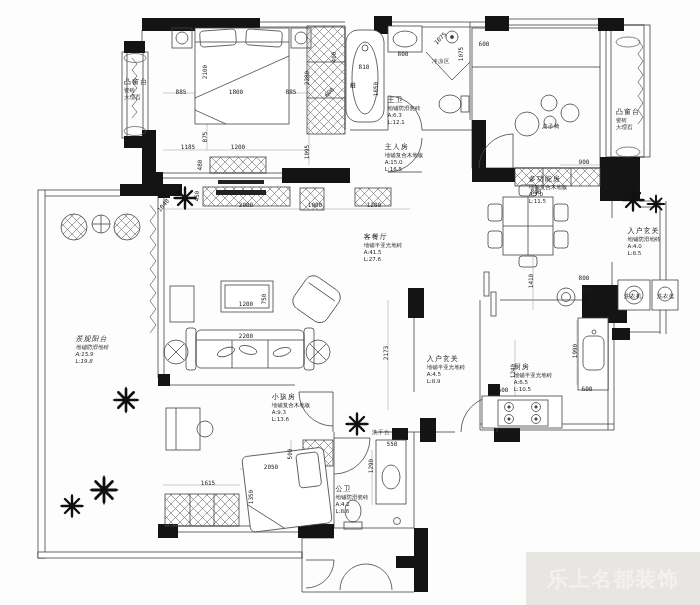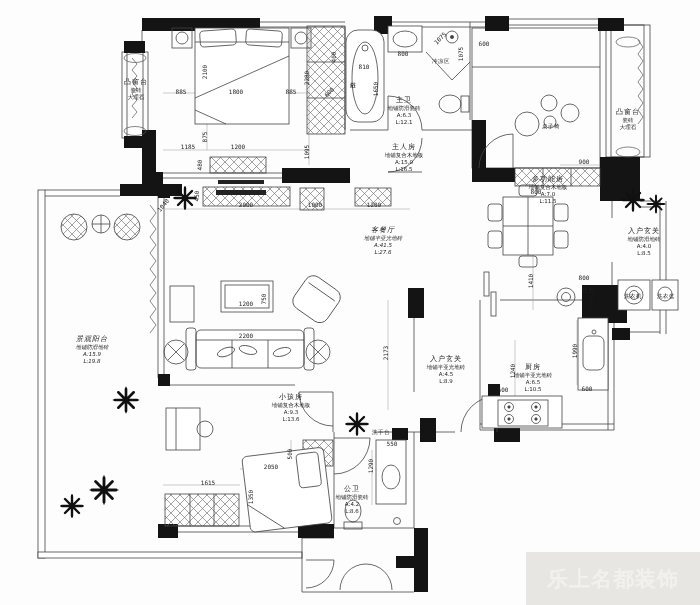--- a/index.html
+++ b/index.html
@@ -1,20 +1,20 @@
 <!DOCTYPE html>
 <html><head>
 <meta charset="utf-8">
 <style>
   html,body{margin:0;padding:0;background:#fff;}
   #stage{position:relative;width:700px;height:605px;background:#fdfdfd;overflow:hidden;
          font-family:"DejaVu Sans",sans-serif;}
   svg{position:absolute;left:0;top:0;}
   #labels{position:absolute;left:0;top:0;width:700px;height:605px;pointer-events:none;}
-  .room-label{position:absolute;transform:translate(-50%,-50%);text-align:center;
+  .room-label{position:absolute;transform:translate(-50%,-50%);
     font-size:5.5px;line-height:1.3;color:#222;white-space:nowrap;}
   .room-label .rname{font-size:7px;letter-spacing:1px;}
   .dim-label{position:absolute;font-size:6px;color:#1b1b1b;white-space:nowrap;
     font-family:"DejaVu Sans Mono",monospace;}
   .fixture-label{position:absolute;transform:translate(-50%,-50%);font-size:5.5px;
     color:#222;white-space:nowrap;letter-spacing:.5px;}
   .fixture-label.vertical{writing-mode:vertical-rl;transform:translate(-50%,-50%);}
   .watermark{position:absolute;left:526px;top:552px;width:174px;height:53px;
     display:flex;align-items:center;justify-content:center;
     font-size:21px;font-weight:bold;letter-spacing:1px;}
@@ -323,21 +323,21 @@
         <div class="rname">多功能房</div>
         <div>地铺复合木地板</div>
         <div>A:7.0</div>
         <div>L:11.5</div>
       </div>
       <div class="room-label" style="left: 628px; top: 120px;">
         <div class="rname">凸窗台</div>
         <div>瓷砖</div>
         <div>大理石</div>
       </div>
-      <div class="room-label" style="left: 383px; top: 241px; font-style: italic;">
+      <div class="room-label" style="left: 383px; top: 248px;">
         <div class="rname">客餐厅</div>
         <div>地铺半亚光地砖</div>
         <div>A:41.5</div>
         <div>L:27.6</div>
       </div>
       <div class="room-label" style="left: 644px; top: 242px;">
         <div class="rname">入户玄关</div>
         <div>地铺防滑地砖</div>
         <div>A:4.0</div>
         <div>L:8.5</div>

